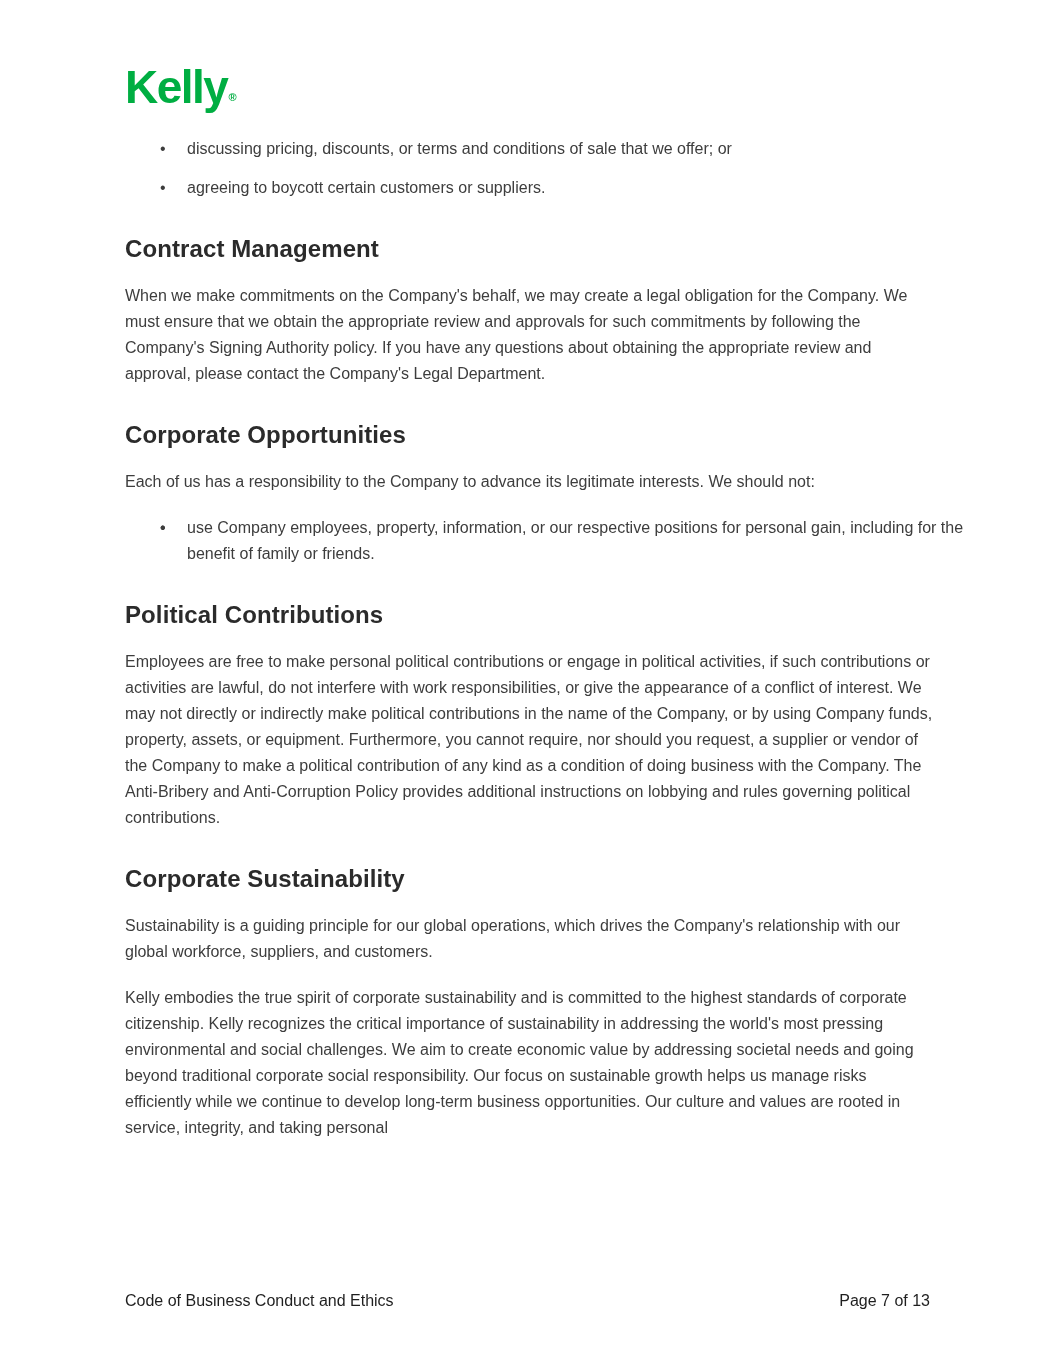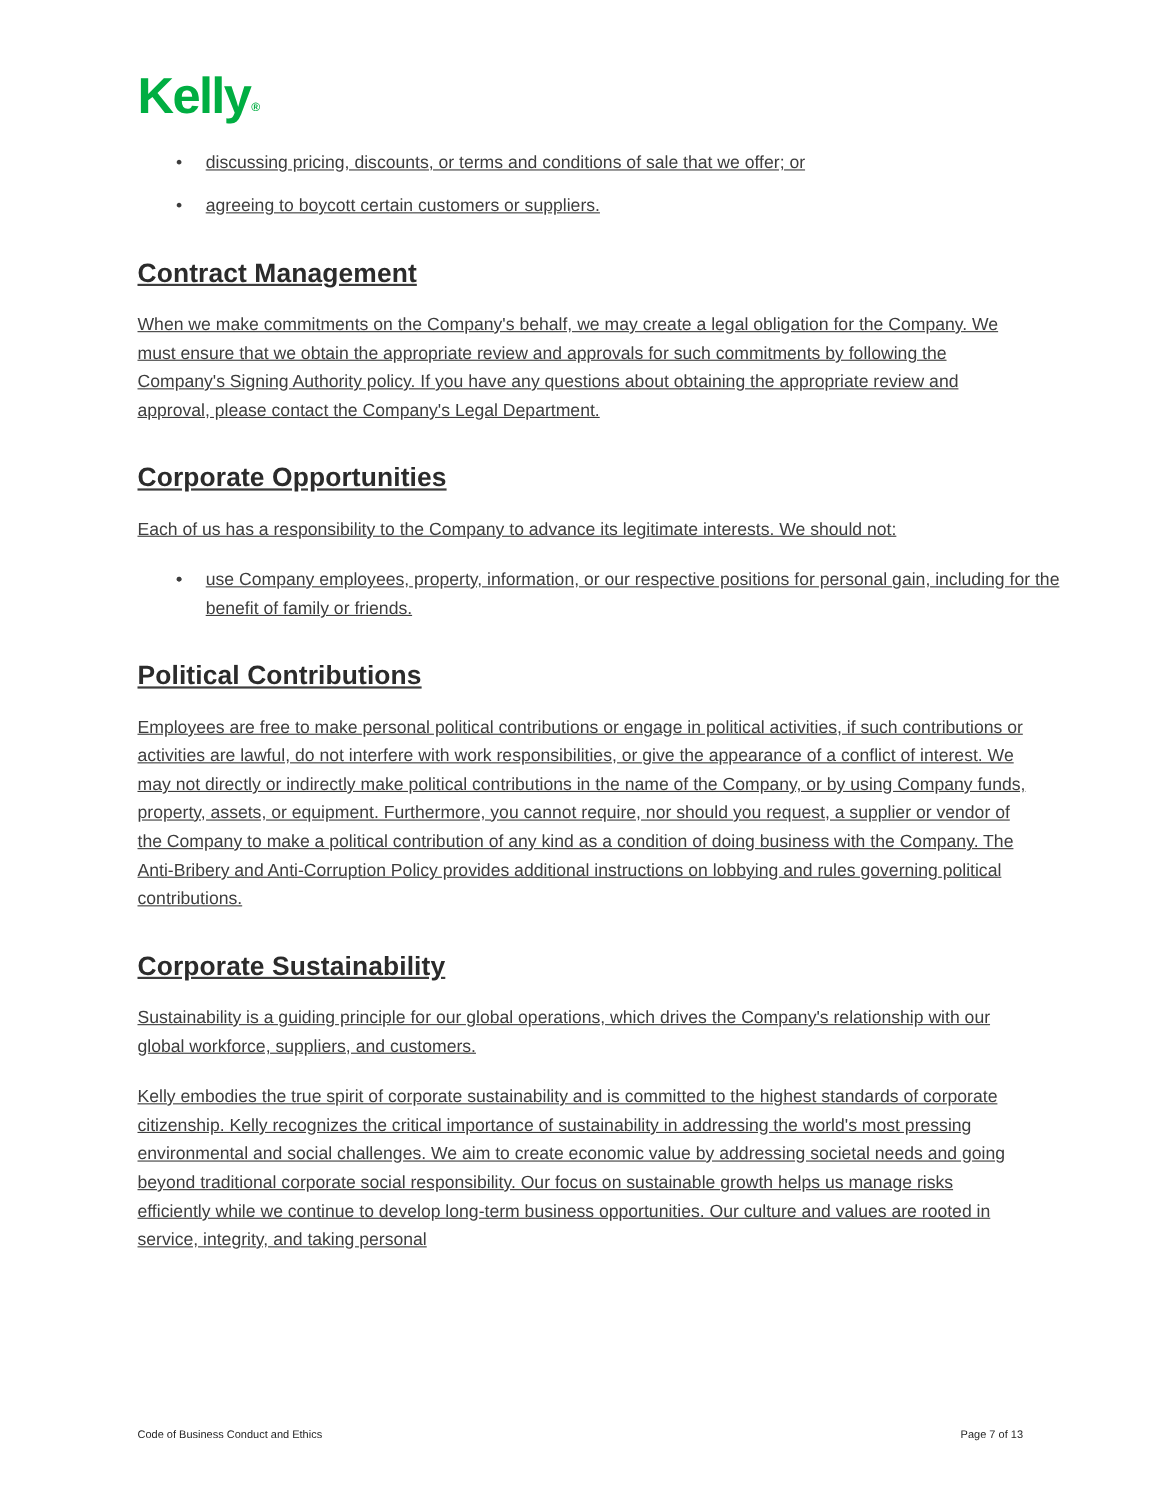--- a/index.html
+++ b/index.html
@@ -12,21 +12,20 @@
   .page {
     position: relative;
     width: 1055px;
     height: 1365px;
     margin: 0 auto;
     background: #ffffff;
     font-family: "Liberation Sans", sans-serif;
     color: var(--text-body);
     padding: 60px 89px 0 125px;
     overflow: hidden;
-    text-decoration: underline;
   }
   .logo {
     color: var(--brand-green);
     font-weight: bold;
     font-size: 46px;
     letter-spacing: -1.5px;
     line-height: 1;
     margin: 4px 0 26px 0;
     display: inline-block;
   }
@@ -70,21 +69,21 @@
     margin: 0 0 20px 0;
     max-width: 810px;
   }
   .footer {
     position: absolute;
     left: 125px;
     right: 125px;
     bottom: 55px;
     display: flex;
     justify-content: space-between;
-    font-size: 10px;
+    font-size: 16px;
     color: #1f1f1f;
   }
 </style>
 </head>
 <body>
 
 <div class="page">
 
   <div class="logo">
     <span>Kelly</span><span class="reg">®</span>

